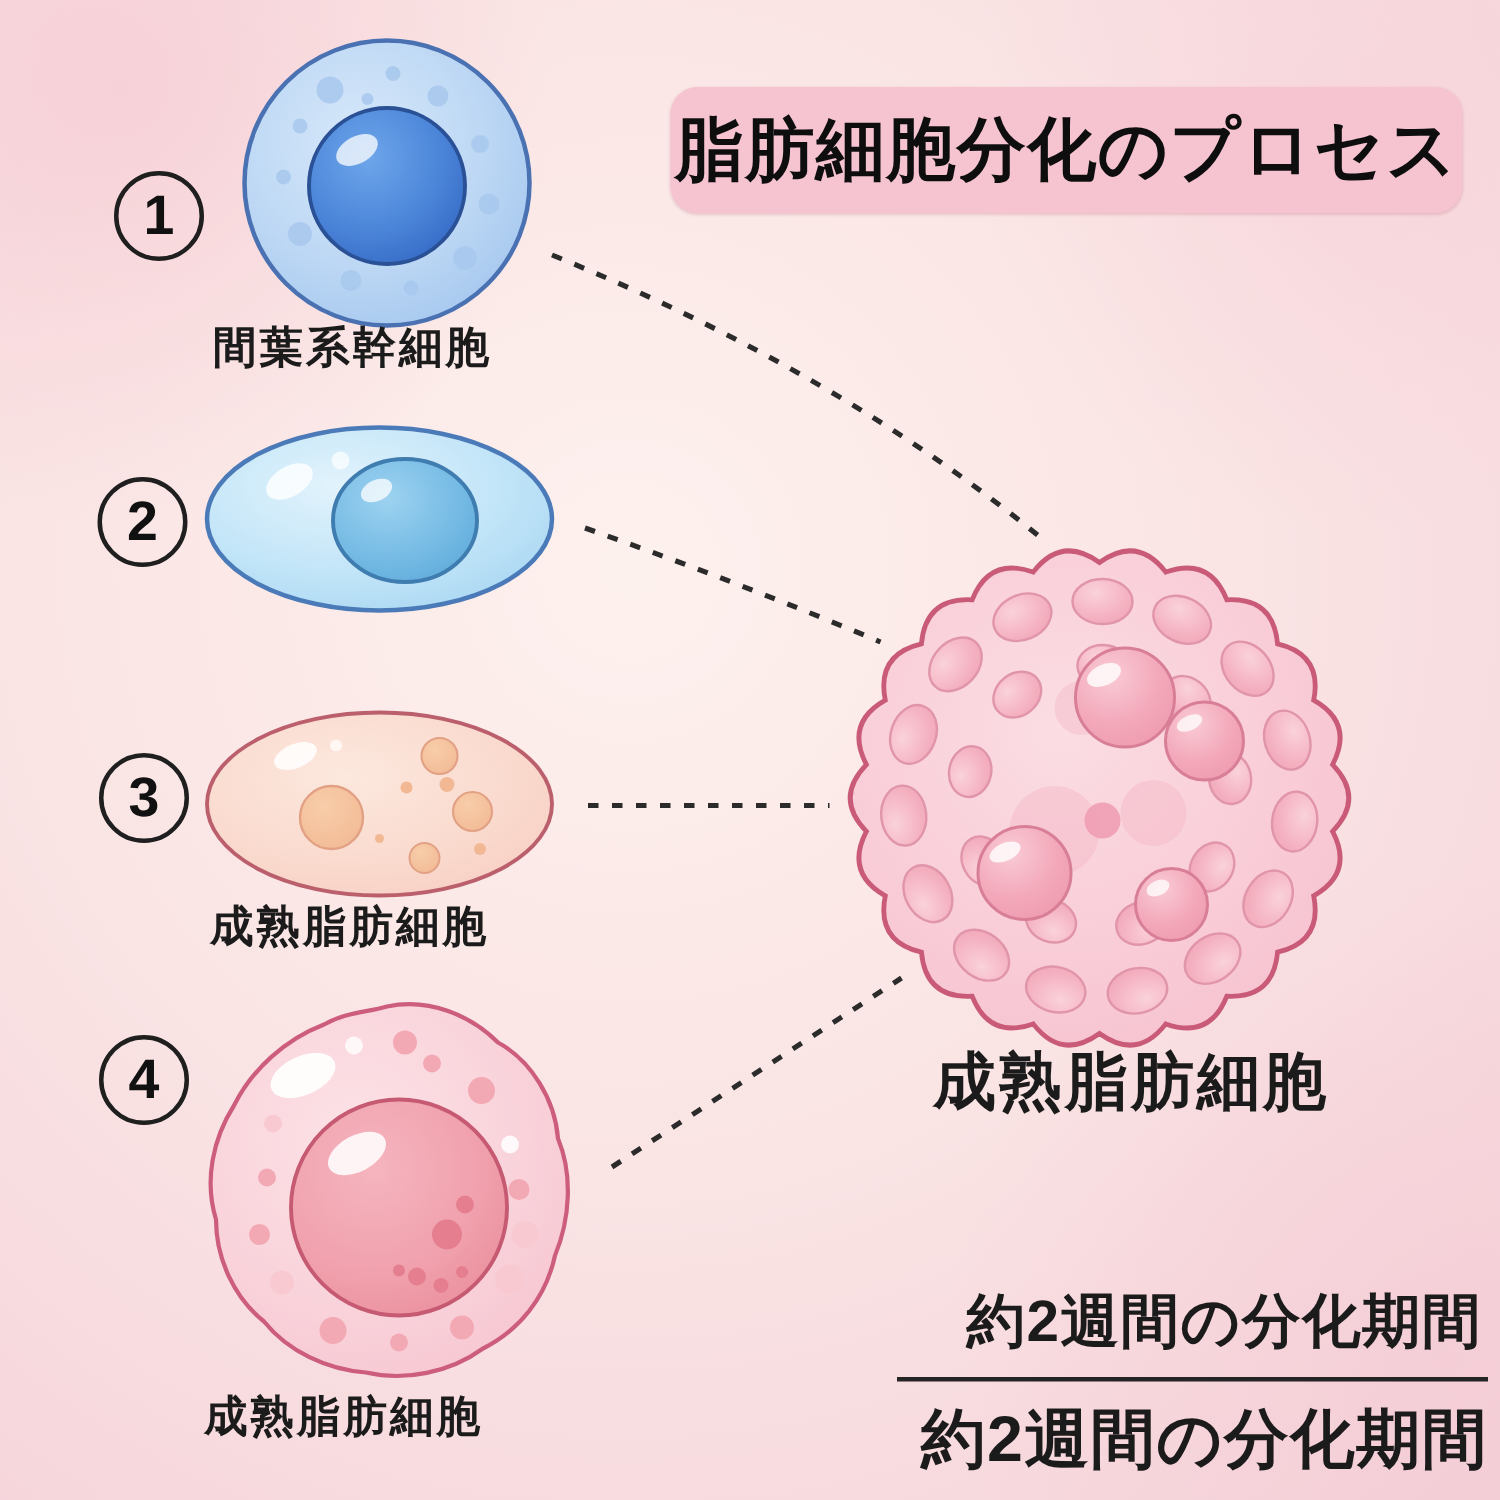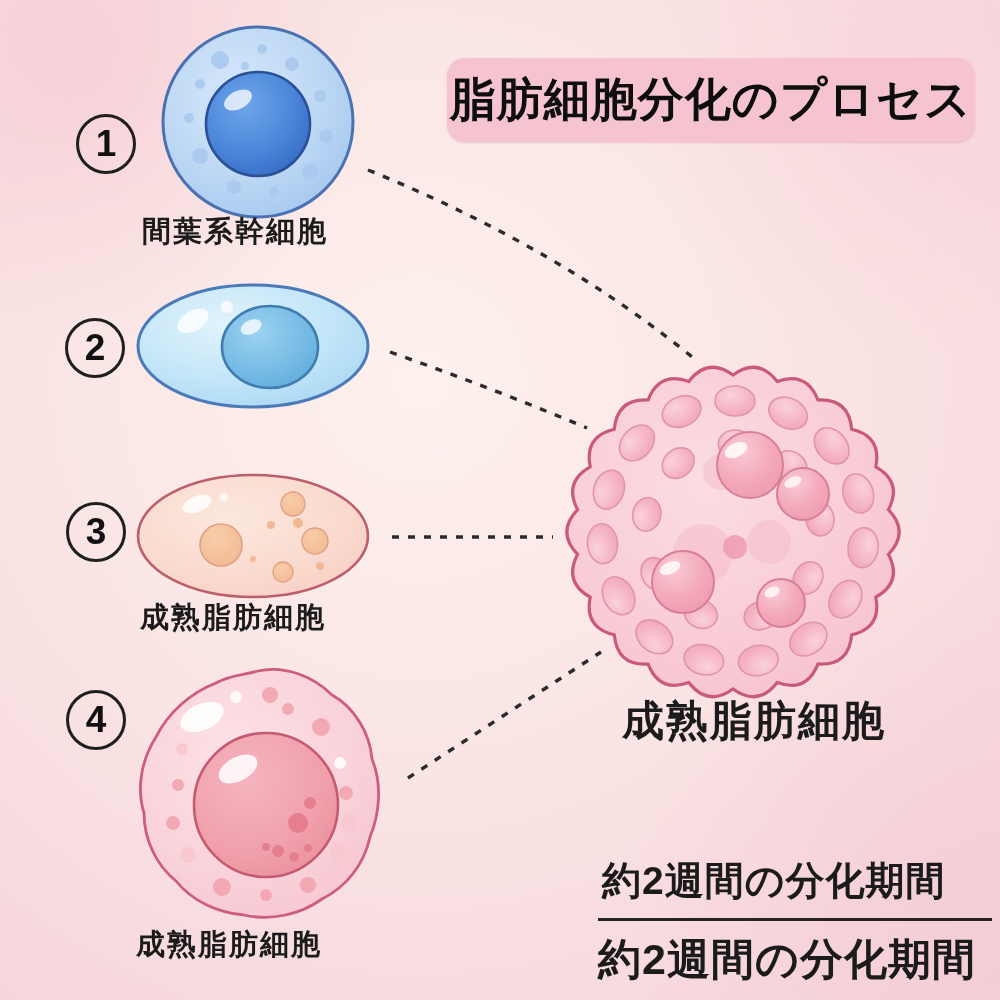--- a/index.html
+++ b/index.html
@@ -29,21 +29,21 @@
   }
   .badge{
     width:54px;height:54px;border:3.5px solid #1f1f1f;border-radius:50%;
     display:flex;align-items:center;justify-content:center;
     font-size:37px;font-weight:600;color:#111;background:transparent;
   }
   .step-label{
     font-size:29px;font-weight:600;color:#1b1b1b;letter-spacing:2px;white-space:nowrap;
   }
   .duration-block{
-    left:598px;top:854px;width:394px;text-align:left;color:#1b1b1b;
+    left:598px;top:854px;width:394px;text-align:right;color:#1b1b1b;
   }
   .duration-line1{font-size:39px;font-weight:600;letter-spacing:1px;padding:0 4px 10px 4px;white-space:nowrap;}
   .duration-divider{border:none;border-top:3px solid #242424;margin:0;}
   .duration-line2{font-size:43px;font-weight:600;letter-spacing:1px;padding-top:10px;white-space:nowrap;}
   svg{display:block;overflow:visible;}
   .bump{fill:url(#bumpGrad);stroke:#e095ab;stroke-width:1.6;}
 </style>
 </head>
 <body>
 

